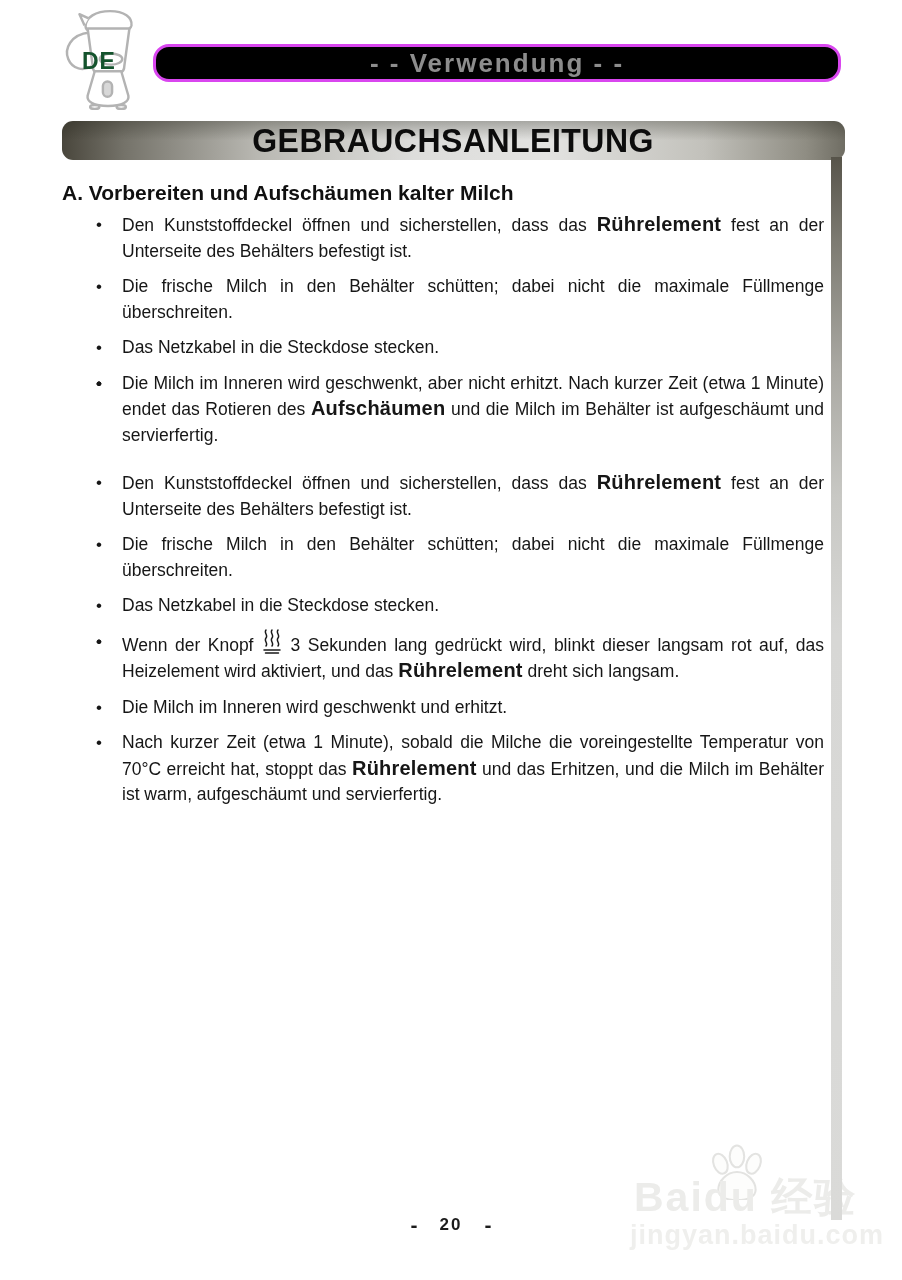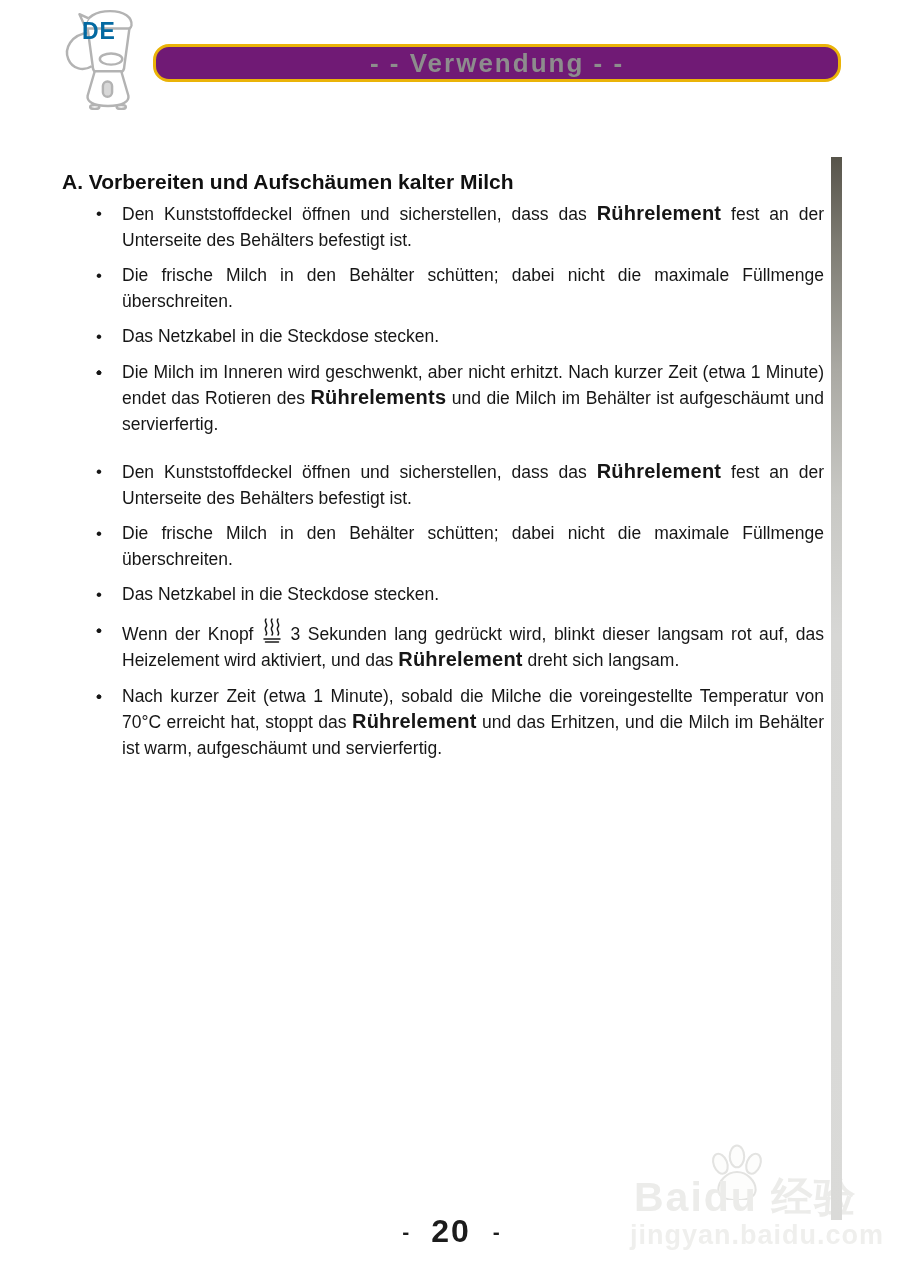--- a/index.html
+++ b/index.html
@@ -2,59 +2,59 @@
 <html><head>
 <meta charset="utf-8">
 <style>
   html,body{margin:0;padding:0;background:#fff;}
   .page{
     position:relative;width:902px;height:1280px;background:#ffffff;overflow:hidden;
     font-family:"Liberation Sans", sans-serif;color:#161616;
   }
   
   .frother{position:absolute;left:56px;top:4px;width:104px;height:106px;}
-  .de-label{position:absolute;left:26px;top:14px;font-size:23px;font-weight:bold;color:#0369a1;letter-spacing:1px;}
+  .de-label{position:absolute;left:26px;top:44px;font-size:23px;font-weight:bold;color:#14532d;letter-spacing:1px;}
   
   .banner{
     position:absolute;left:153px;top:44px;width:688px;height:38px;box-sizing:border-box;
-    border:3px solid #eab308;border-radius:16px;background:#701a75;
+    border:3px solid #d946ef;border-radius:16px;background:#000000;
     display:flex;align-items:center;justify-content:center;
   }
   .banner-label{color:#8d8d8d;font-weight:bold;font-size:26px;letter-spacing:2px;transform:scaleY(1.02);}
   
   .title-bar{
     position:absolute;left:62px;top:121px;width:783px;height:39px;border-radius:11px;
     background:
       linear-gradient(180deg, rgba(30,30,20,0.30) 0%, rgba(255,255,255,0) 50%),
       linear-gradient(90deg,#49463c 0%,#75736a 8%,#b9b8b2 25%,#dddddb 45%,#e3e3e1 62%,#c2c1bb 82%,#8f8d83 95%,#6f6d63 100%);
     display:flex;align-items:center;justify-content:center;
   }
   .page-title{font-size:33px;font-weight:bold;color:#0c0c0c;letter-spacing:0.5px;transform:scaleX(0.97);}
   
   .right-strip{
     position:absolute;left:831px;top:157px;width:11px;height:1063px;z-index:5;
     background:linear-gradient(180deg,#57544a 0%,#7d7b72 8%,#aaa9a3 20%,#c8c8c4 32%,#d7d7d5 45%,#dadad8 100%);
   }
   
   .content{position:absolute;left:62px;top:170px;width:762px;}
   .section{margin:0 0 22px 0;}
-  .section-heading{font-size:21px;font-weight:bold;margin:0 0 7px 0;color:#101010;}
+  .section-heading{font-size:21px;font-weight:bold;margin:11px 0 7px 0;color:#101010;}
   .bullet{position:relative;padding-left:60px;text-align:justify;font-size:17.5px;line-height:25.5px;margin-bottom:10px;color:#161616;}
   .dot{position:absolute;left:34px;top:0;font-size:17px;}
   .term{font-weight:bold;font-size:20px;letter-spacing:0.2px;}
   .inline-icon{display:inline-block;line-height:0;}
   .inline-icon .snow{font-size:23px;line-height:0;position:relative;top:-2px;color:#1c1c1c;}
   .inline-icon svg{vertical-align:-4px;}
   
   .page-footer{
     position:absolute;top:1213px;left:0;width:902px;display:flex;justify-content:center;
     align-items:center;gap:22px;font-weight:bold;color:#1c1c1c;
   }
   .page-footer .dash{font-size:21px;}
-  .page-footer .pagenum{font-size:32px;letter-spacing:2px;}
+  .page-footer .pagenum{font-size:17px;letter-spacing:2px;}
   
   .watermark{position:absolute;left:628px;top:1142px;width:270px;height:110px;z-index:2;}
   .paw{position:absolute;left:78px;top:2px;}
   .wm-text{position:absolute;left:6px;top:28px;font-size:41px;font-weight:bold;color:#ececea;letter-spacing:2px;white-space:nowrap;}
   .wm-url{position:absolute;left:2px;top:78px;font-size:27px;font-weight:bold;color:#efefed;letter-spacing:1px;white-space:nowrap;}
 </style>
 </head>
 <body>
 
 <div class="page">
@@ -73,47 +73,50 @@
         <ellipse cx="63" cy="101" rx="4.5" ry="2"></ellipse>
       </g>
     </svg>
     <span class="de-label">DE</span>
   </div>
 
   <div class="banner">
     <span class="banner-label">- - Verwendung - -</span>
   </div>
 
+  <div class="title-bar">
+    <span class="page-title">GEBRAUCHSANLEITUNG</span>
+  </div>
 
   <div class="right-strip"></div>
 
   <div class="content">
       <section class="section">
         <h2 class="section-heading">A. Vorbereiten und Aufschäumen kalter Milch</h2>
         <div class="bullet"><span class="dot">•</span><span>Den Kunststoffdeckel öffnen und sicherstellen, dass das <strong class="term">Rührelement</strong> fest an der Unterseite des Behälters befestigt ist.</span></div>
         <div class="bullet"><span class="dot">•</span><span>Die frische Milch in den Behälter schütten; dabei nicht die maximale Füllmenge überschreiten.</span></div>
         <div class="bullet"><span class="dot">•</span><span>Das Netzkabel in die Steckdose stecken.</span></div>
         <div class="bullet"><span class="dot">•</span></div>
         <div class="bullet"><span class="dot">•</span></div>
-        <div class="bullet"><span class="dot">•</span><span>Die Milch im Inneren wird geschwenkt, aber nicht erhitzt. Nach kurzer Zeit (etwa 1 Minute) endet das Rotieren des <strong class="term">Rührelements</strong> und die Milch im Behälter ist aufgeschäumt und servierfertig.</span></div>
+        <div class="bullet"><span class="dot">•</span><span>Die Milch im Inneren wird geschwenkt, aber nicht erhitzt. Nach kurzer Zeit (etwa 1 Minute) endet das Rotieren des <strong class="term">Aufschäumen</strong> und die Milch im Behälter ist aufgeschäumt und servierfertig.</span></div>
       </section>
       <section class="section">
         <div class="bullet"><span class="dot">•</span><span>Den Kunststoffdeckel öffnen und sicherstellen, dass das <strong class="term">Rührelement</strong> fest an der Unterseite des Behälters befestigt ist.</span></div>
         <div class="bullet"><span class="dot">•</span><span>Die frische Milch in den Behälter schütten; dabei nicht die maximale Füllmenge überschreiten.</span></div>
         <div class="bullet"><span class="dot">•</span><span>Das Netzkabel in die Steckdose stecken.</span></div>
         <div class="bullet"><span class="dot">•</span></div>
         <div class="bullet"><span class="dot">•</span><span>Wenn der Knopf <span class="inline-icon"><svg width="22" height="26" viewBox="0 0 22 26">
                 <g fill="none" stroke="#1a1a1a" stroke-width="1.5" stroke-linecap="round">
                   <path d="M5 1 c-2.4 3 2.4 5 0 8 c-2.4 3 2.4 5 0 8"></path>
                   <path d="M11 1 c-2.4 3 2.4 5 0 8 c-2.4 3 2.4 5 0 8"></path>
                   <path d="M17 1 c-2.4 3 2.4 5 0 8 c-2.4 3 2.4 5 0 8"></path>
                   <path d="M3 21 h16 M4.5 24 h13"></path>
                 </g>
               </svg></span> 3 Sekunden lang gedrückt wird, blinkt dieser langsam rot auf, das Heizelement wird aktiviert, und das <strong class="term">Rührelement</strong> dreht sich langsam.</span></div>
-        <div class="bullet"><span class="dot">•</span></div>
+        <div class="bullet"><span class="dot">•</span><span>Die Milch im Inneren wird geschwenkt und erhitzt.</span></div>
         <div class="bullet"><span class="dot">•</span><span>Nach kurzer Zeit (etwa 1 Minute), sobald die Milche die voreingestellte Temperatur von 70°C erreicht hat, stoppt das <strong class="term">Rührelement</strong> und das Erhitzen, und die Milch im Behälter ist warm, aufgeschäumt und servierfertig.</span></div>
       </section>
     </div>
 
   <div class="watermark">
     <svg class="paw" viewBox="0 0 60 54" width="64" height="56">
       <g fill="#fdfdfc" stroke="#e3e3e1" stroke-width="2">
         <ellipse cx="13" cy="19" rx="6.5" ry="10" transform="rotate(-22 13 19)"></ellipse>
         <ellipse cx="29" cy="12" rx="7" ry="10.5"></ellipse>
         <ellipse cx="45" cy="19" rx="6.5" ry="10" transform="rotate(22 45 19)"></ellipse>

